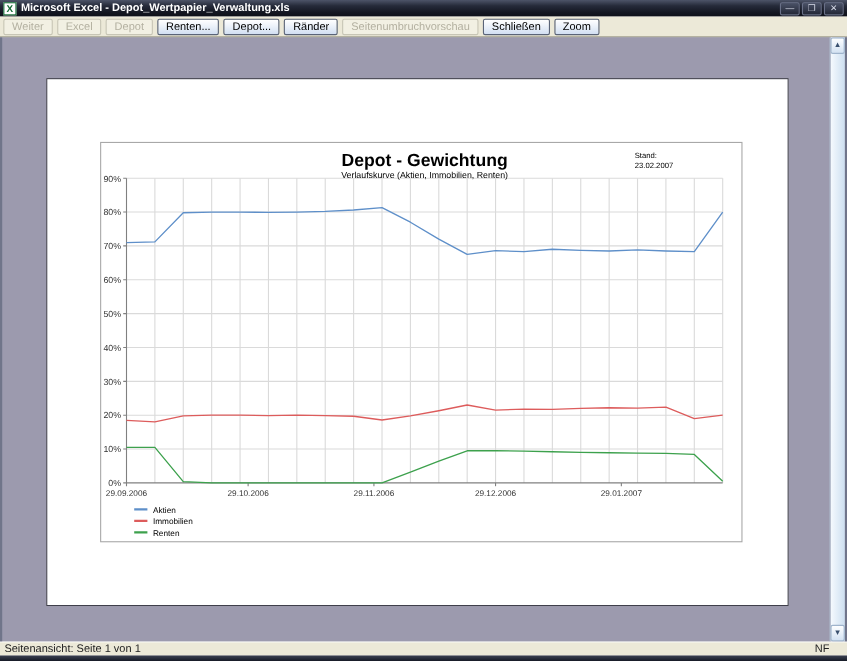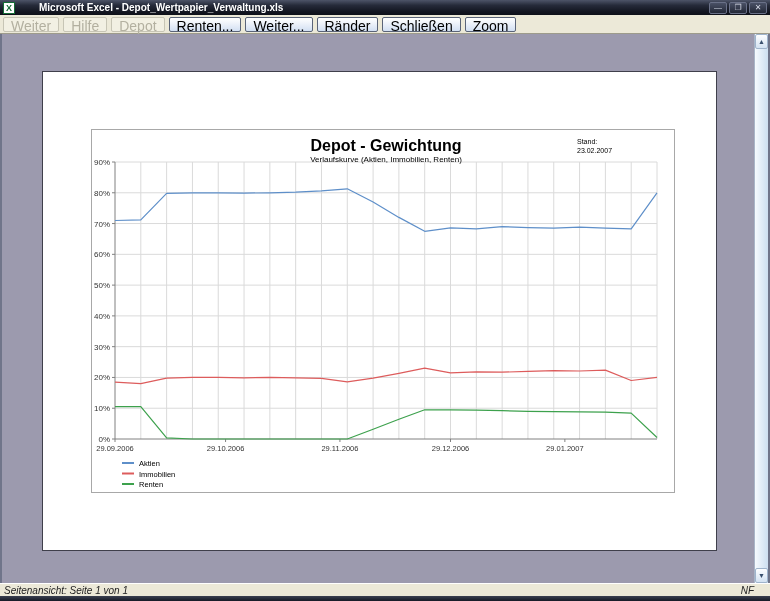--- a/index.html
+++ b/index.html
@@ -5,30 +5,30 @@
   * { box-sizing: border-box; margin: 0; padding: 0; }
   html, body { width: 770px; height: 601px; overflow: hidden; }
   body { font-family: "Liberation Sans", "DejaVu Sans", sans-serif; background: #9c9aae; }
   .window { width: 770px; height: 601px; display: flex; flex-direction: column; }
 
   
   .titlebar { flex: 0 0 15px; background: linear-gradient(#4d5468 0%, #262b3a 35%, #141722 75%, #0e1019 100%);
               display: flex; align-items: center; padding: 0 3px; gap: 4px; }
   .app-icon { width: 12px; height: 12px; background: #fff; border: 1px solid #156c36; color: #156c36;
               font-size: 9px; font-weight: bold; line-height: 10px; text-align: center; flex: 0 0 12px; }
-  .title-text { color: #ffffff; font-size: 10px; font-weight: bold; white-space: nowrap; overflow: hidden; flex: 1; margin-left: 20px; }
+  .title-text { color: #ffffff; font-size: 10px; font-weight: bold; white-space: nowrap; overflow: hidden; flex: 1; }
   .win-controls { display: flex; gap: 2px; }
   .win-btn { width: 18px; height: 12px; background: linear-gradient(#4a5166, #232837);
              border: 1px solid #6a7188; border-radius: 2px; color: #d8dce8; font-size: 8px;
              line-height: 10px; text-align: center; cursor: default; }
 
   
   .toolbar { flex: 0 0 19px; background: #ece9d8; border-bottom: 1px solid #9d9b8b;
              display: flex; align-items: center; padding: 1px 3px; gap: 4px; }
-  .tb-btn { height: 15px; font-size: 14px; font-family: inherit; padding: 0 7px; border-radius: 2px;
+  .tb-btn { height: 15px; font-size: 10px; font-family: inherit; padding: 0 7px; border-radius: 2px;
             border: 1px solid #5a6478; background: linear-gradient(#ffffff, #eef3fa 40%, #d2dff2);
             color: #000; white-space: nowrap; }
   .tb-btn.disabled { border-color: #c7c5b5; background: #f2f0e3; color: #b3b0a0; }
 
   
   .workspace { flex: 1 1 auto; position: relative; background: #9c9aae;
                border-left: 2px solid #70758a; border-right: 2px solid #70758a; }
   .page { position: absolute; left: 40px; top: 37px; width: 675px; height: 480px;
           background: #ffffff; border: 1px solid #3f3f4b; }
   .chart-frame { position: absolute; left: 48px; top: 57px; width: 584px; height: 364px;
@@ -41,21 +41,21 @@
              background: linear-gradient(to right, #f6fafe, #cddff0); border-left: 1px solid #a9b5c7; }
   .sb-btn { position: absolute; left: 0; width: 13px; height: 15px;
             background: linear-gradient(#fdfeff, #d3e2f2); border: 1px solid #9fb4cc; border-radius: 2px;
             color: #39506e; font-size: 7px; text-align: center; line-height: 13px; }
   .sb-btn.up { top: 0; }
   .sb-btn.down { bottom: 0; }
 
   
   .statusbar { flex: 0 0 13px; background: #ece9d8; border-top: 1px solid #ffffff;
                box-shadow: 0 -2px 0 #8a889c; display: flex; align-items: center;
-               justify-content: space-between; font-size: 10px; color: #222; padding: 0 4px; font-style: italic; }
+               justify-content: space-between; font-size: 10px; color: #222; padding: 0 4px; }
   .statusbar .right { padding-right: 12px; }
 
   .window-bottom { flex: 0 0 5px; background: linear-gradient(#3a4050, #161a26); }
 </style>
 </head>
 <body>
 
 <div class="window">
 
   <div class="titlebar">
@@ -63,25 +63,26 @@
     <span class="title-text">Microsoft Excel - Depot_Wertpapier_Verwaltung.xls</span>
     <span class="win-controls">
       <span class="win-btn"><span>—</span></span>
       <span class="win-btn"><span>❐</span></span>
       <span class="win-btn"><span>✕</span></span>
     </span>
   </div>
 
   <div class="toolbar">
     <button class="tb-btn disabled">Weiter</button>
-    <button class="tb-btn disabled">Hilfe</button>
+    <button class="tb-btn disabled">Excel</button>
     <button class="tb-btn disabled">Depot</button>
     <button class="tb-btn">Renten...</button>
-    <button class="tb-btn">Weiter...</button>
+    <button class="tb-btn">Depot...</button>
     <button class="tb-btn">Ränder</button>
+    <button class="tb-btn disabled">Seitenumbruchvorschau</button>
     <button class="tb-btn">Schließen</button>
     <button class="tb-btn">Zoom</button>
   </div>
 
   <div class="workspace">
     <div class="page">
       <div class="chart-frame">
         <svg id="chart-svg" width="582" height="362" viewBox="0 0 582 362">
             <g stroke="#dadada" stroke-width="1">
               <line x1="48.80952380952381" y1="32" x2="48.80952380952381" y2="309"></line>

